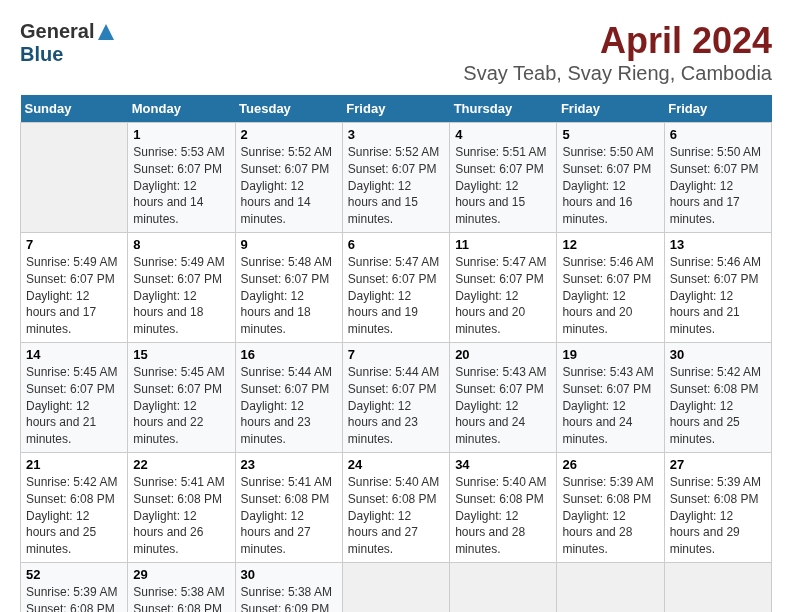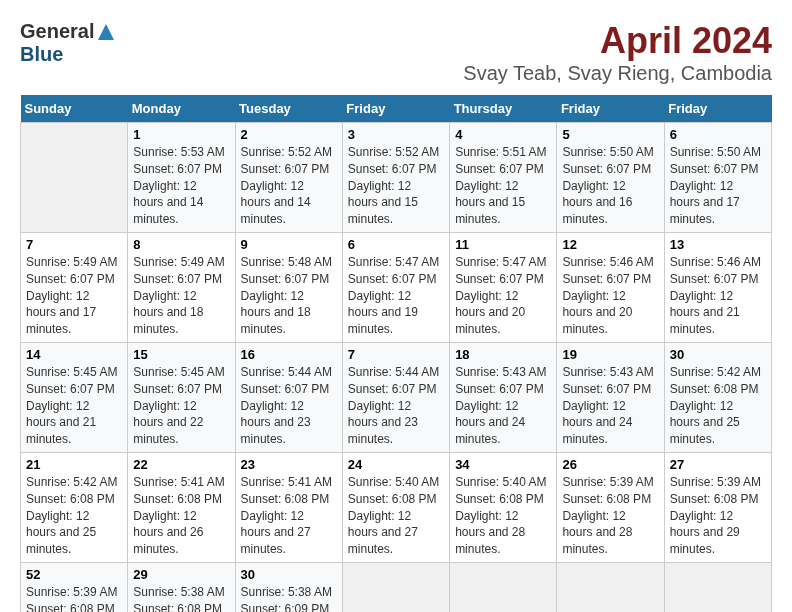--- a/index.html
+++ b/index.html
@@ -180,21 +180,21 @@
         </td>
         <td>
           <span class="day-num">16</span>
           <div class="day-info">Sunrise: 5:44 AM<br>Sunset: 6:07 PM<br>Daylight: 12 hours and 23 minutes.</div>
         </td>
         <td>
           <span class="day-num">7</span>
           <div class="day-info">Sunrise: 5:44 AM<br>Sunset: 6:07 PM<br>Daylight: 12 hours and 23 minutes.</div>
         </td>
         <td>
-          <span class="day-num">18</span>
+          <span class="day-num">20</span>
           <div class="day-info">Sunrise: 5:43 AM<br>Sunset: 6:07 PM<br>Daylight: 12 hours and 24 minutes.</div>
         </td>
         <td>
           <span class="day-num">19</span>
           <div class="day-info">Sunrise: 5:43 AM<br>Sunset: 6:07 PM<br>Daylight: 12 hours and 24 minutes.</div>
         </td>
         <td>
           <span class="day-num">30</span>
           <div class="day-info">Sunrise: 5:42 AM<br>Sunset: 6:08 PM<br>Daylight: 12 hours and 25 minutes.</div>
         </td>

